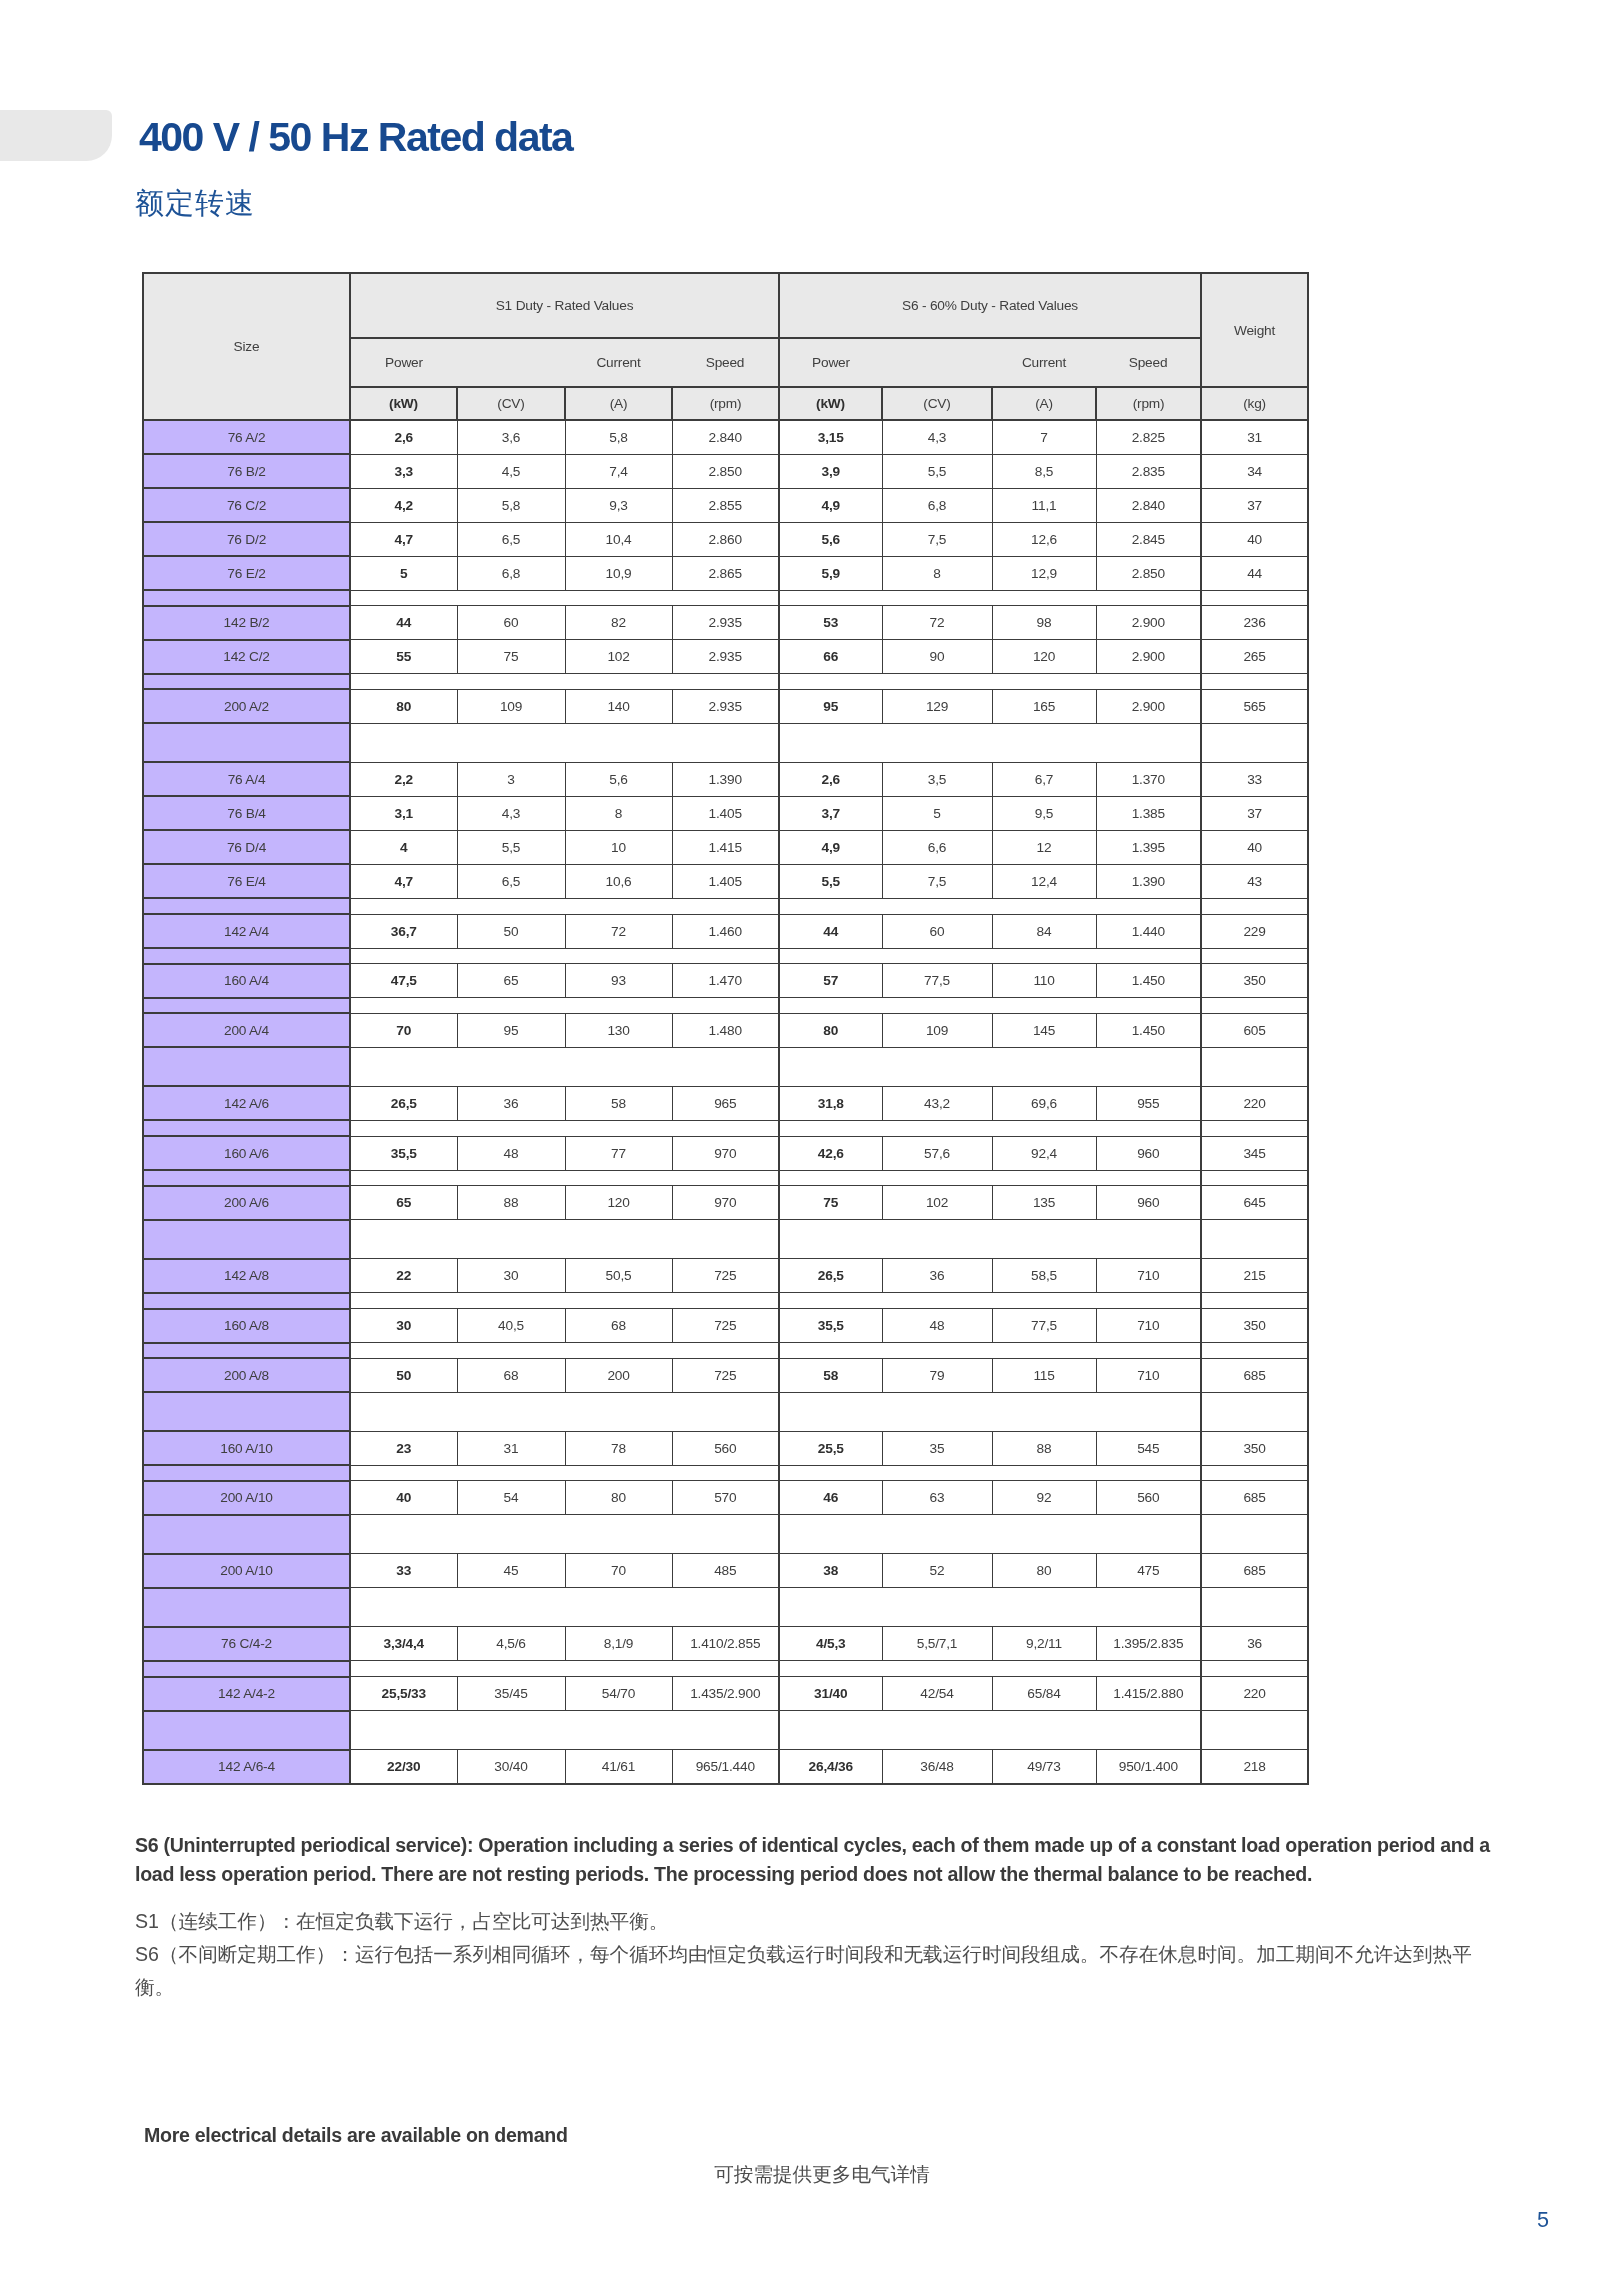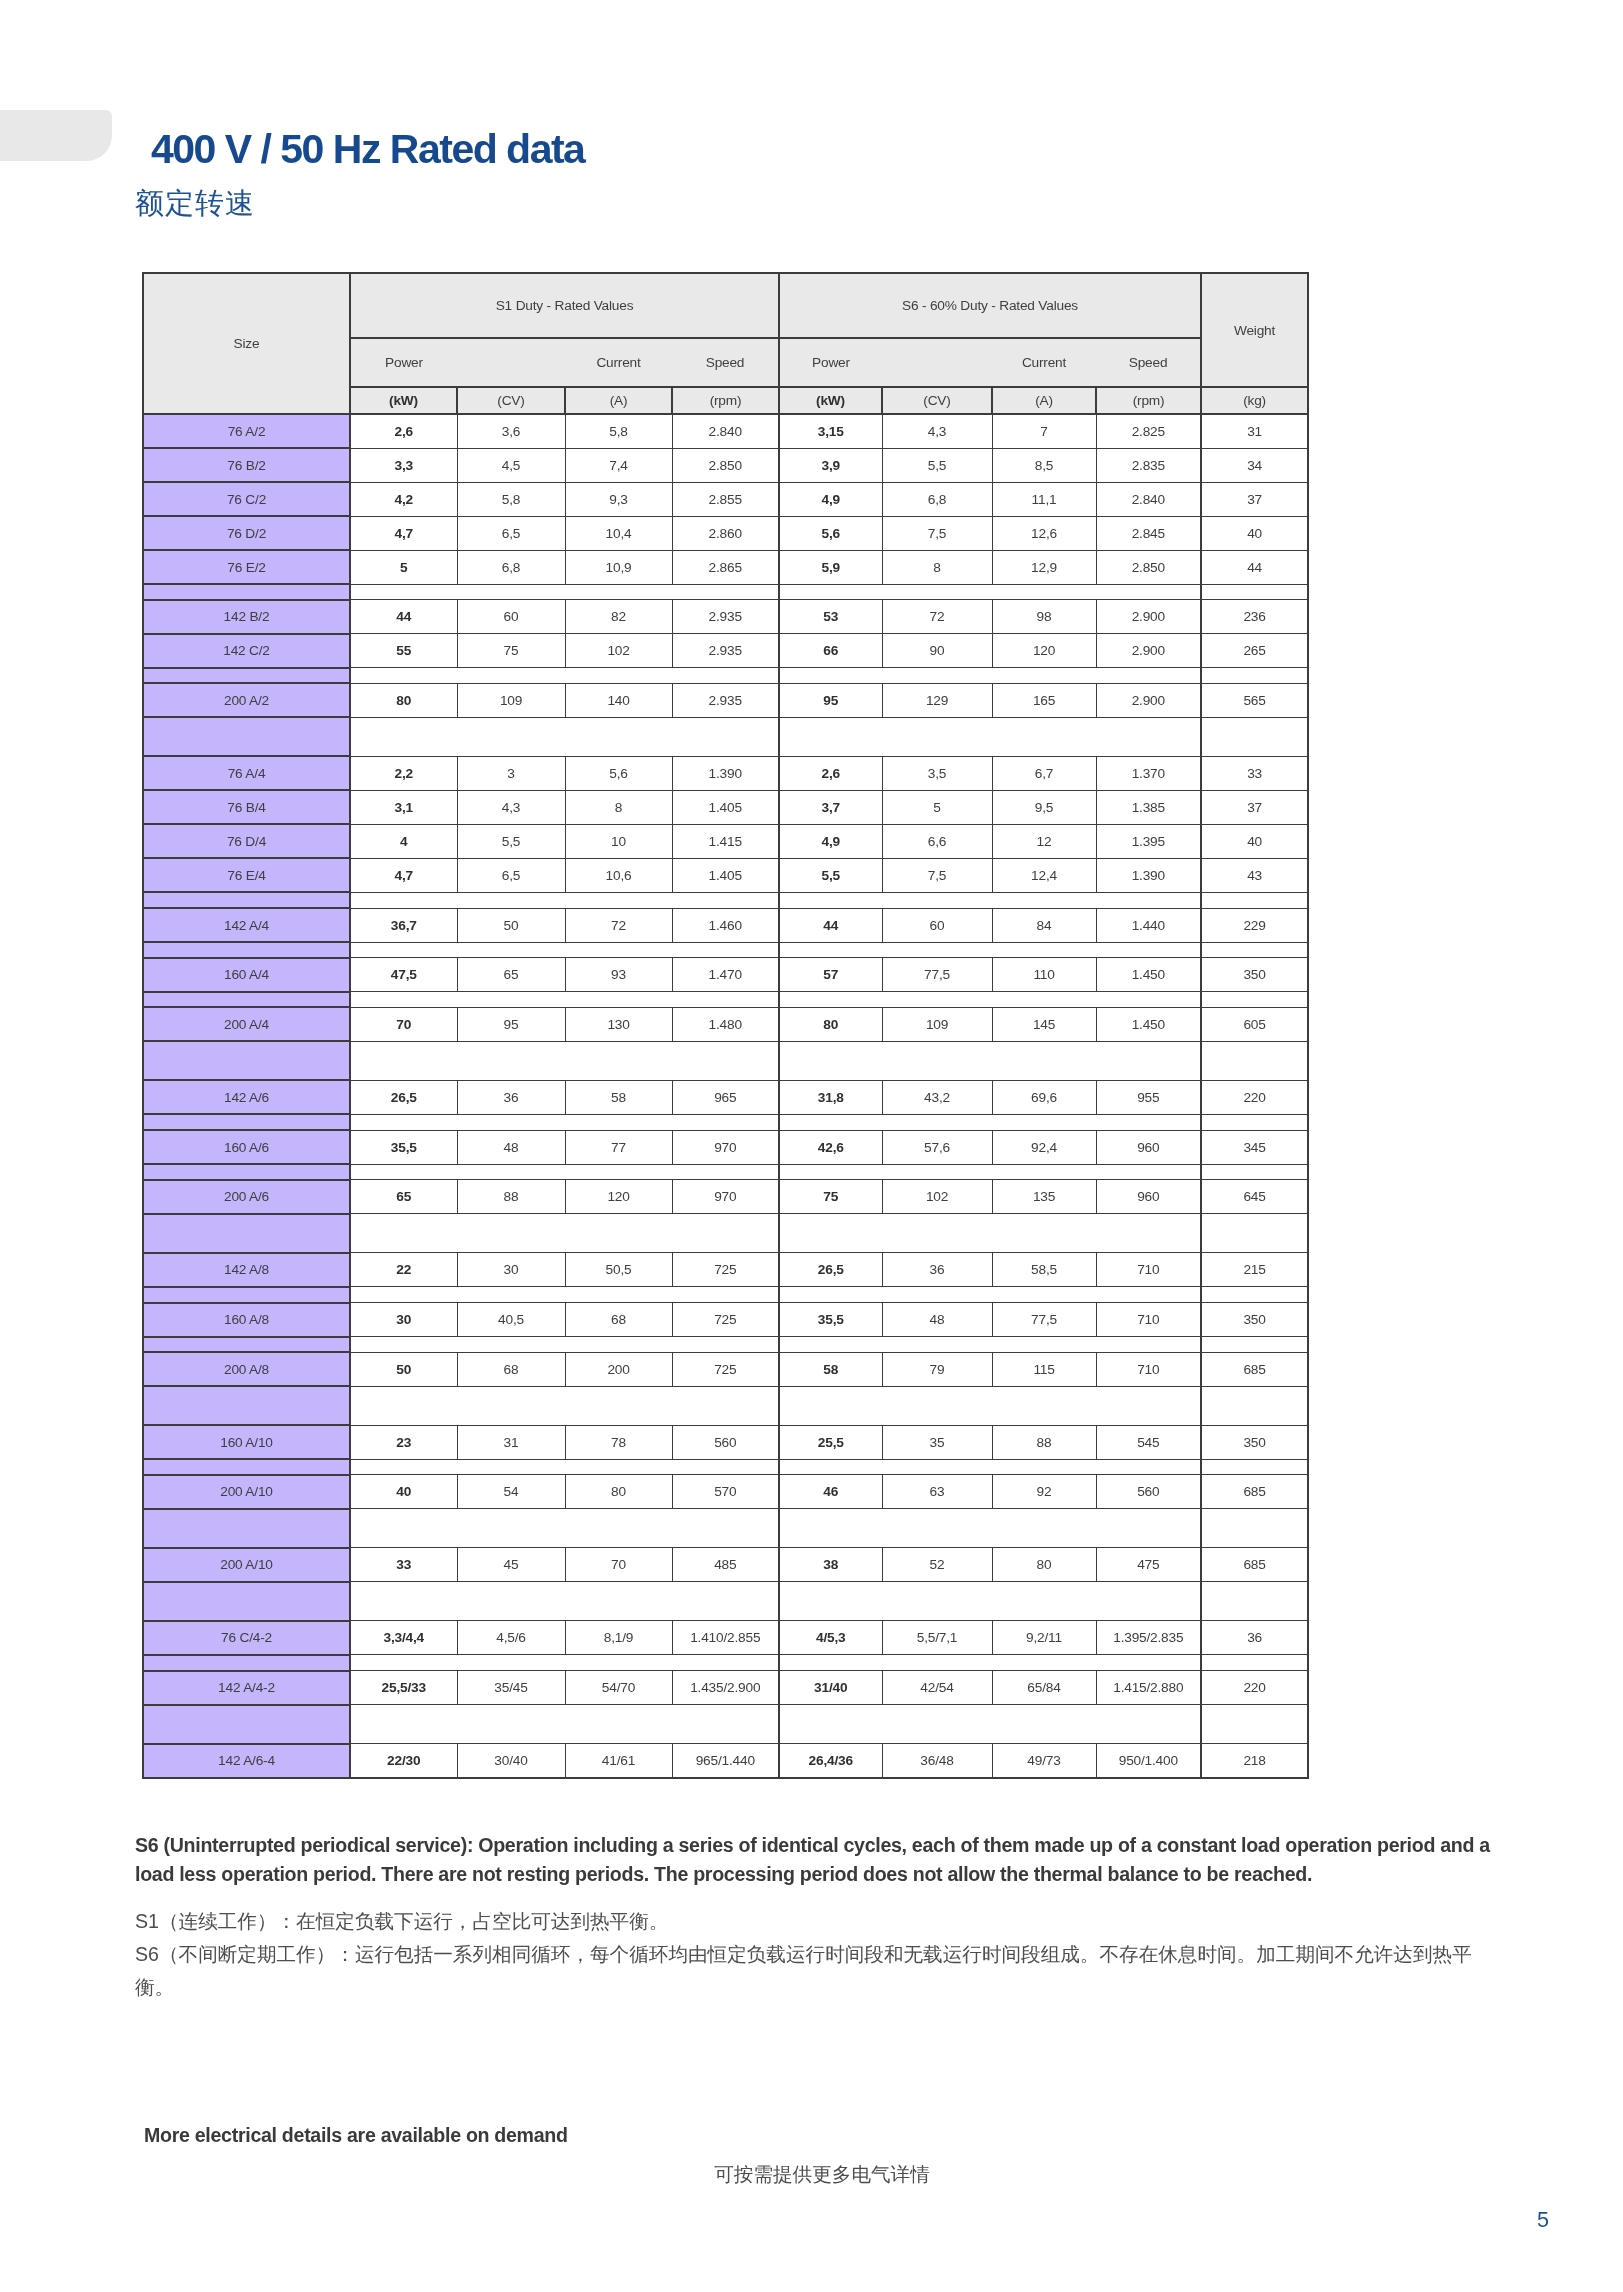--- a/index.html
+++ b/index.html
@@ -8,21 +8,21 @@
     width:1623px;height:2293px;
     background:#ffffff;
     font-family:"Liberation Sans", sans-serif;
     color:#3c3c3c;
   }
   .corner{
     position:absolute;left:0;top:110px;width:112px;height:51px;
     background:#e8e8e8;border-radius:0 5.9px 25.5px 0;
   }
   h1.title{
-    position:absolute;left:135px;top:110px;margin:16px;
+    position:absolute;left:135px;top:110px;margin:4px;
     font-size:41px;font-weight:bold;letter-spacing:-1.5px;
     color:#17498f;
   }
   .subtitle{
     position:absolute;left:135px;top:184px;
     font-size:29px;color:#1d5296;letter-spacing:1px;
   }
   .table-wrap{position:absolute;left:142px;top:272px;}
   table{
     border-collapse:collapse;table-layout:fixed;width:1163px;
@@ -34,21 +34,21 @@
     padding:0;overflow:hidden;white-space:nowrap;
   }
   td.sz{border:2.9px solid #3c3c3c;background:#c4b5fd;margin-top:12px;}
   td.hd{border:2.9px solid #3c3c3c;background:#e9e9e9;}
   td.nb{border-left:none;border-right:none;border-top-width:2.9px;border-bottom-width:2.9px;background:#e9e9e9;}
   td.br3{border-right:2.9px solid #3c3c3c;}
   td.bl3{border-left-width:2.9px;}
   td.b{font-weight:bold;color:#303030;}
   tr.hg{height:65px;}
   tr.hs{height:49px;}
-  tr.hu{height:27px;}
+  tr.hu{height:33px;}
   tr.r{height:34px;}
   tr.sep{height:15.7px;}
   tr.sept{height:39px;}
   .notes{position:absolute;left:135px;top:1831px;width:1374px;}
   p.note-en{margin:0;font-weight:bold;font-size:19.6px;line-height:29px;color:#3a3a3a;letter-spacing:-0.3px;}
   p.note-zh{margin:0;font-size:19.6px;line-height:33px;color:#4d4d4d;}
   p.note-zh.first{margin-top:15.7px;}
   .more{position:absolute;left:135px;top:2113px;width:1374px;}
   p.more-en{margin:9px;font-weight:bold;font-size:19.6px;line-height:27.4px;color:#3a3a3a;letter-spacing:-0.3px;}
   p.more-zh{margin:11.8px 0 0 0;font-size:19.6px;line-height:27.4px;color:#4d4d4d;text-align:center;}

